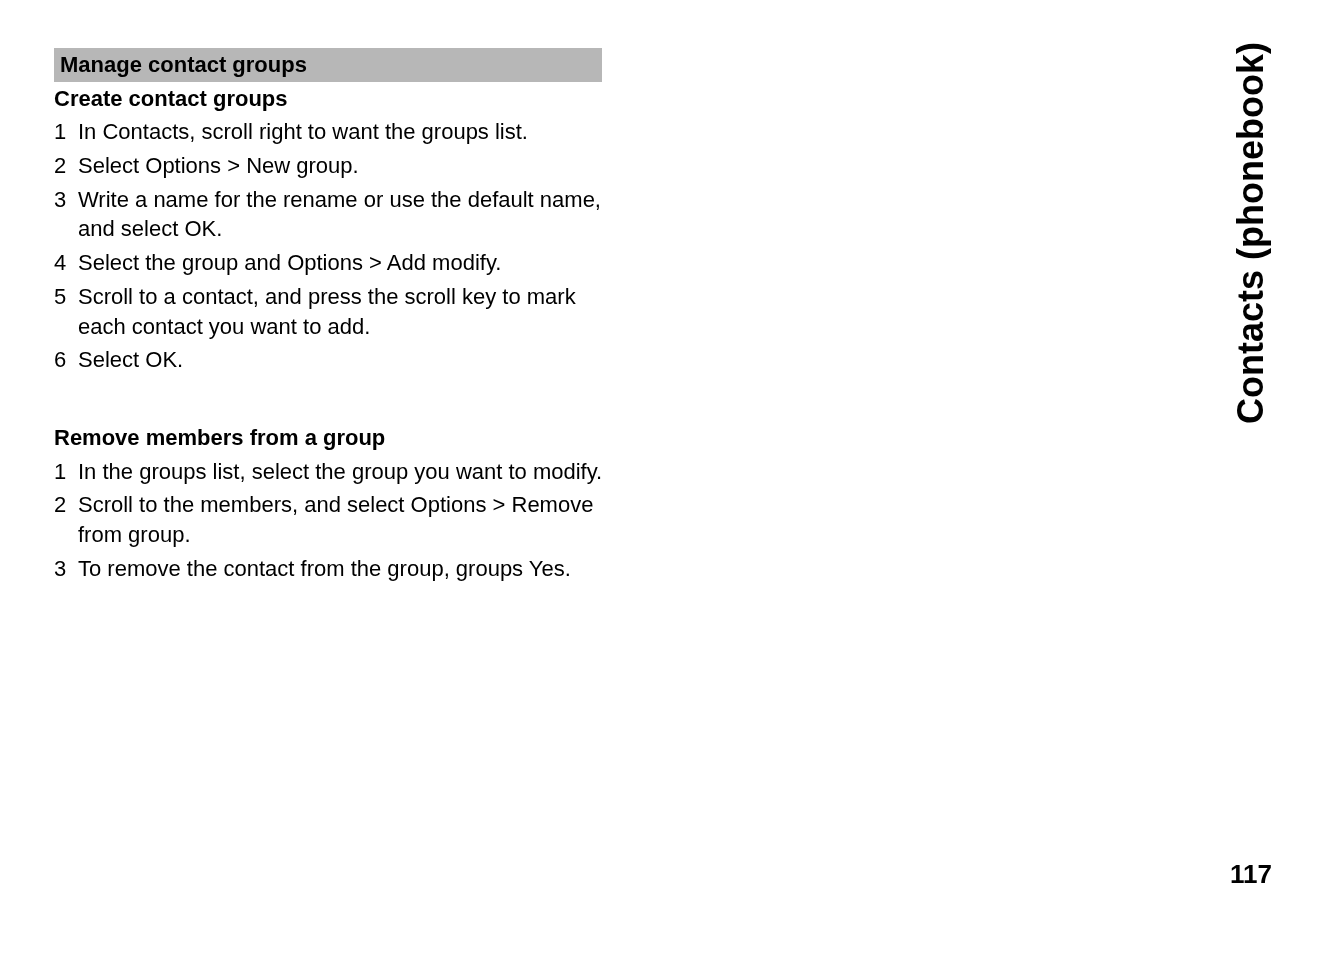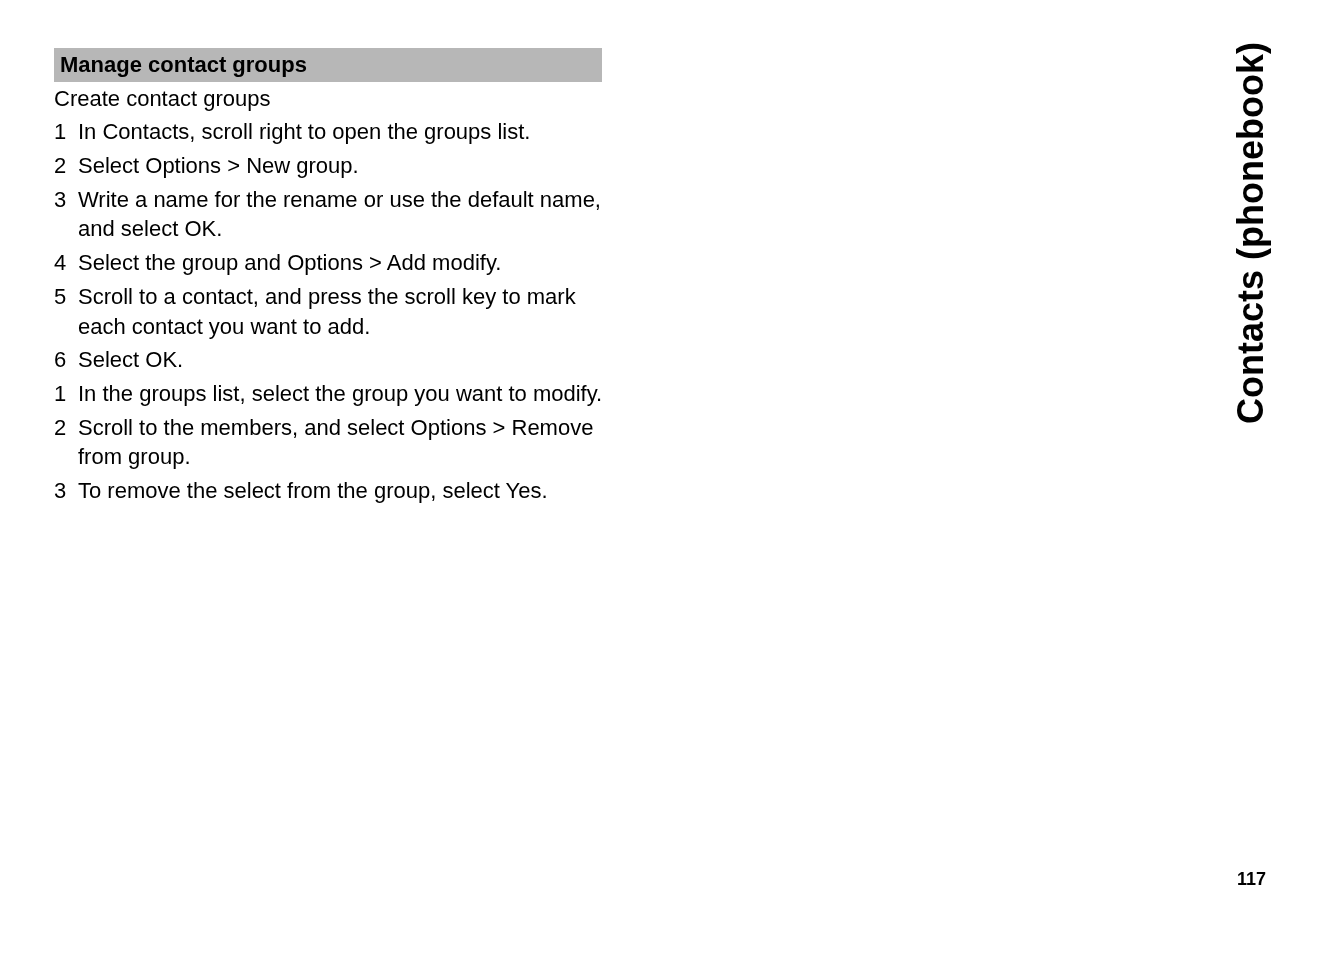--- a/index.html
+++ b/index.html
@@ -26,21 +26,21 @@
   }
   .section-title {
     display: inline-block;
     background: #b7b7b7;
     font-weight: bold;
     padding: 2px 4px 2px 6px;
     width: 548px;
     box-sizing: border-box;
   }
   .sub-title {
-    font-weight: normal;
+    font-weight: bold;
     margin-top: 2px;
   }
   .ol {
     margin: 2px 0 0 0;
   }
   .li {
     display: flex;
     align-items: flex-start;
     margin-top: 4px;
   }
@@ -65,42 +65,42 @@
     right: 50px;
     top: 28px;
     transform-origin: right top;
     transform: rotate(-90deg) translate(0, -100%);
     font-weight: bold;
     font-size: 36px;
     white-space: nowrap;
   }
   .page-number {
     position: absolute;
-    right: 56px;
+    right: 50px;
     bottom: 78px;
     font-weight: bold;
-    font-size: 18px;
+    font-size: 26px;
   }
 </style>
 </head>
 <body>
 
 <div class="page">
 
   <div class="content">
 
     <div class="section-title">Manage contact groups</div>
 
     <div class="sub-title">Create contact groups</div>
 
     <div class="ol">
 
       <div class="li">
         <div class="num">1</div>
-        <div class="body">In Contacts, scroll right to open the groups list.</div>
+        <div class="body">In Contacts, scroll right to want the groups list.</div>
       </div>
 
       <div class="li">
         <div class="num">2</div>
         <div class="body">
           <span>Select </span><span class="bold">Options</span><span>  &gt; </span><span class="bold">New group</span><span>.</span>
         </div>
       </div>
 
       <div class="li">
@@ -125,39 +125,40 @@
       <div class="li">
         <div class="num">6</div>
         <div class="body">
           <span>Select </span><span class="bold">OK</span><span>.</span>
         </div>
       </div>
 
     </div>
 
 
+    <div class="sub-title second">Remove members from a group</div>
 
     <div class="ol">
 
       <div class="li">
         <div class="num">1</div>
         <div class="body">In the groups list, select the group you want to modify.</div>
       </div>
 
       <div class="li">
         <div class="num">2</div>
         <div class="body">
           <span>Scroll to the members, and select </span><span class="bold">Options</span><span>  &gt; </span><span class="bold">Remove from group</span><span>.</span>
         </div>
       </div>
 
       <div class="li">
         <div class="num">3</div>
         <div class="body">
-          <span>To remove the select from the group, select </span><span class="bold">Yes</span><span>.</span>
+          <span>To remove the contact from the group, groups </span><span class="bold">Yes</span><span>.</span>
         </div>
       </div>
 
     </div>
 
   </div>
 
   <div class="sidebar-title">Contacts (phonebook)</div>
 
   <div class="page-number">117</div>

